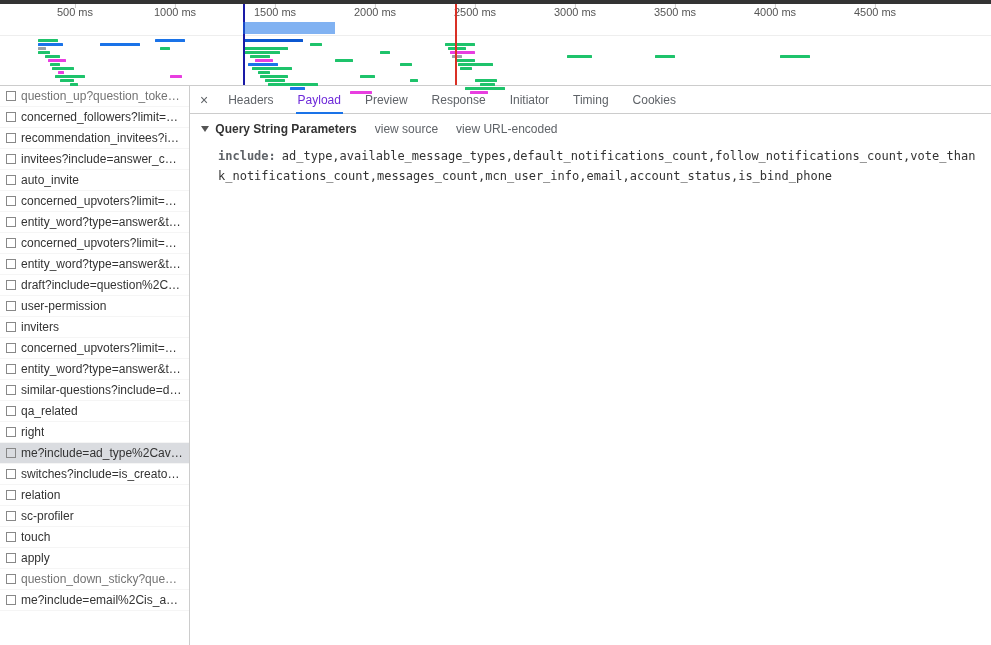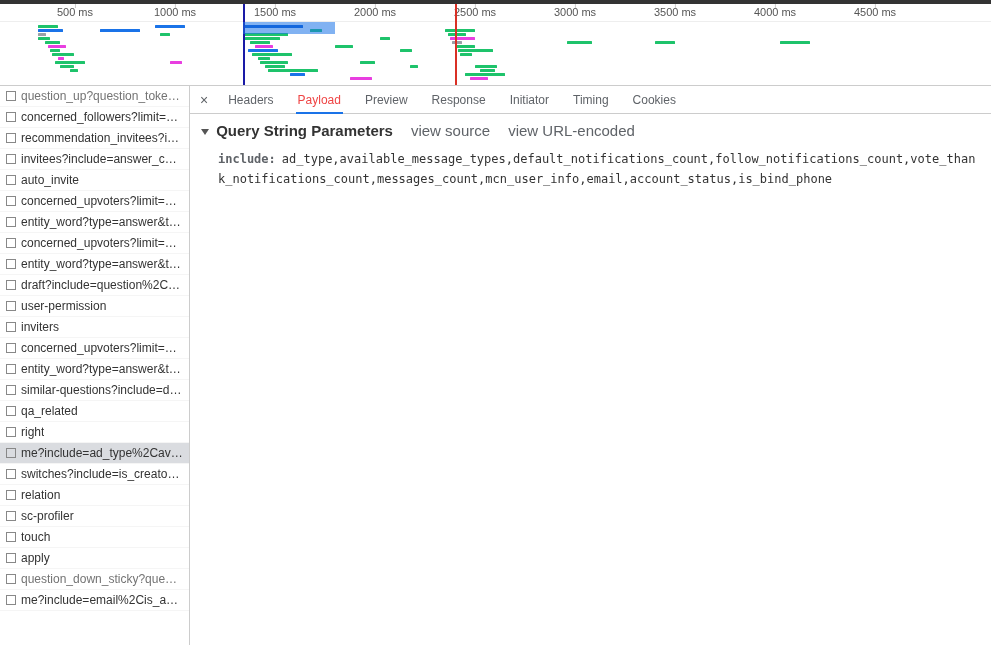--- a/index.html
+++ b/index.html
@@ -1,21 +1,21 @@
 <!DOCTYPE html>
 <html><head>
 <meta charset="utf-8">
 <style>
 * { box-sizing: border-box; margin: 0; padding: 0; }
 body { font-family: "Segoe UI", Arial, sans-serif; font-size: 12px; color: #333; background: #fff; width: 991px; height: 645px; overflow: hidden; }
 
 .top-bar { height: 4px; background: #333; }
 
 .timeline-area { height: 82px; border-bottom: 1px solid #ccc; position: relative; background: #fff; }
-.timeline-ruler { height: 18px; position: relative; border-bottom: 1px solid #eee; }
+.timeline-ruler { height: 32px; position: relative; border-bottom: 1px solid #eee; }
 .timeline-tick { position: absolute; top: 2px; font-size: 11px; color: #555; transform: translateX(-50%); white-space: nowrap; }
 .timeline-tick::before { content: ""; position: absolute; left: 50%; top: -2px; width: 1px; height: 4px; background: #ccc; }
 
 .waterfall { position: relative; height: 62px; }
 .wf-bar { position: absolute; height: 3px; border-radius: 0.5px; }
 .wf-green { background: #1ec36b; }
 .wf-blue { background: #1a73e8; }
 .wf-darkblue { background: #0b57d0; }
 .wf-pink { background: #e83ee0; }
 .wf-gray { background: #9aa0a6; }
@@ -31,24 +31,24 @@
 .req-row { display: flex; align-items: center; padding: 3px 6px; font-size: 12px; color: #333; white-space: nowrap; overflow: hidden; text-overflow: ellipsis; cursor: default; border-bottom: 1px solid #f5f5f5; }
 .req-row.selected { background: #dadce0; }
 .req-row.error { color: #737373; align-items: center; }
 .req-checkbox { width: 10px; height: 10px; border: 1px solid #888; margin-right: 5px; flex-shrink: 0; }
 .req-label { overflow: hidden; text-overflow: ellipsis; }
 
 .details { flex: 1; display: flex; flex-direction: column; overflow: hidden; }
 .tab-row { display: flex; align-items: center; gap: 14px; padding: 0 10px; height: 28px; border-bottom: 1px solid #ccc; font-size: 12px; color: #5f6368; }
 .tab-close { font-size: 14px; color: #5f6368; cursor: pointer; margin-right: 4px; }
 .tab { padding: 6px 2px; cursor: pointer; position: relative; }
-.tab.active { color: #ef4444; }
+.tab.active { color: #6d28d9; }
 .tab.active::after { content: ""; position: absolute; left: 0; right: 0; bottom: -1px; height: 2px; background: #1a73e8; }
 
-.section-header { display: flex; align-items: center; gap: 18px; padding: 8px 12px; font-size: 15px; }
+.section-header { display: flex; align-items: center; gap: 18px; padding: 8px 12px; font-size: 12px; }
 .triangle { display: inline-block; width: 0; height: 0; border-top: 4px solid transparent; border-bottom: 4px solid transparent; border-left: 6px solid #555; transform: rotate(90deg); margin-right: 4px; }
 .section-title { font-weight: 600; color: #333; }
 .section-link { color: #5f6368; cursor: pointer; }
 
 .param-body { padding: 2px 12px 12px 28px; font-family: Consolas, Menlo, monospace; font-size: 12px; color: #333; line-height: 1.7; word-break: break-all; }
 .param-key { font-weight: 600; color: #5f6368; margin-right: 6px; }
 .param-val { color: #333; }
 </style>
 </head>
 <body>

